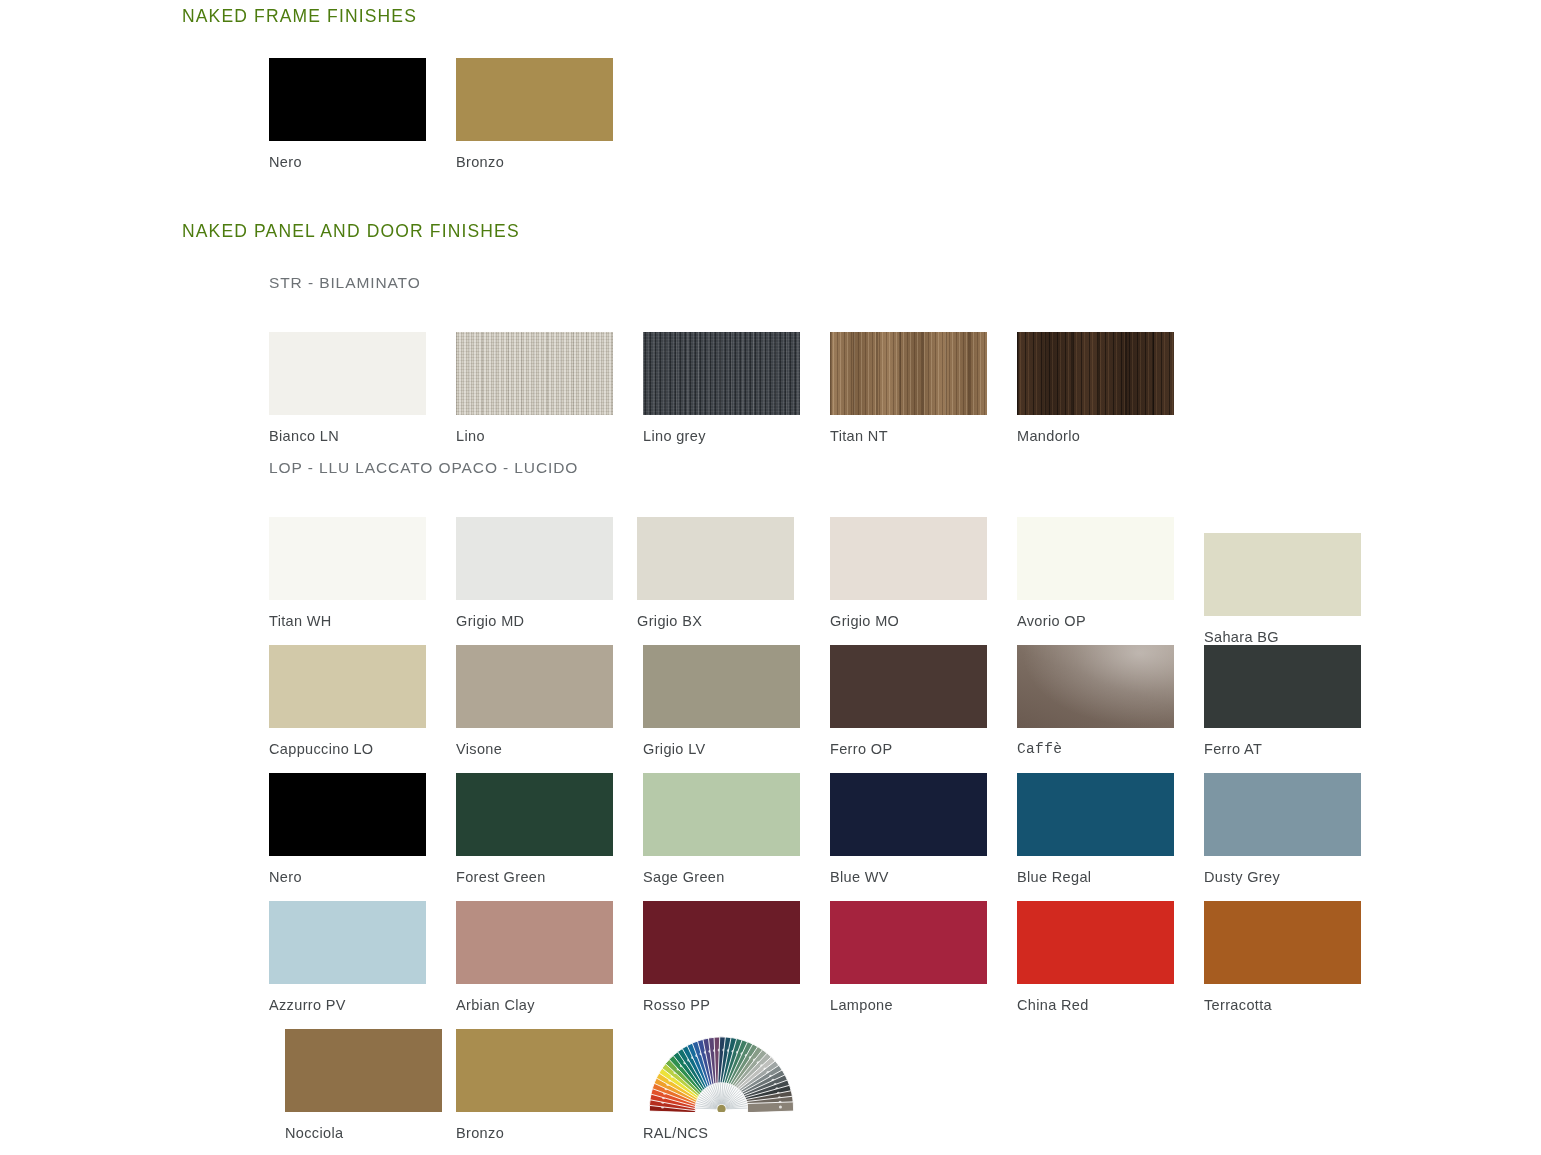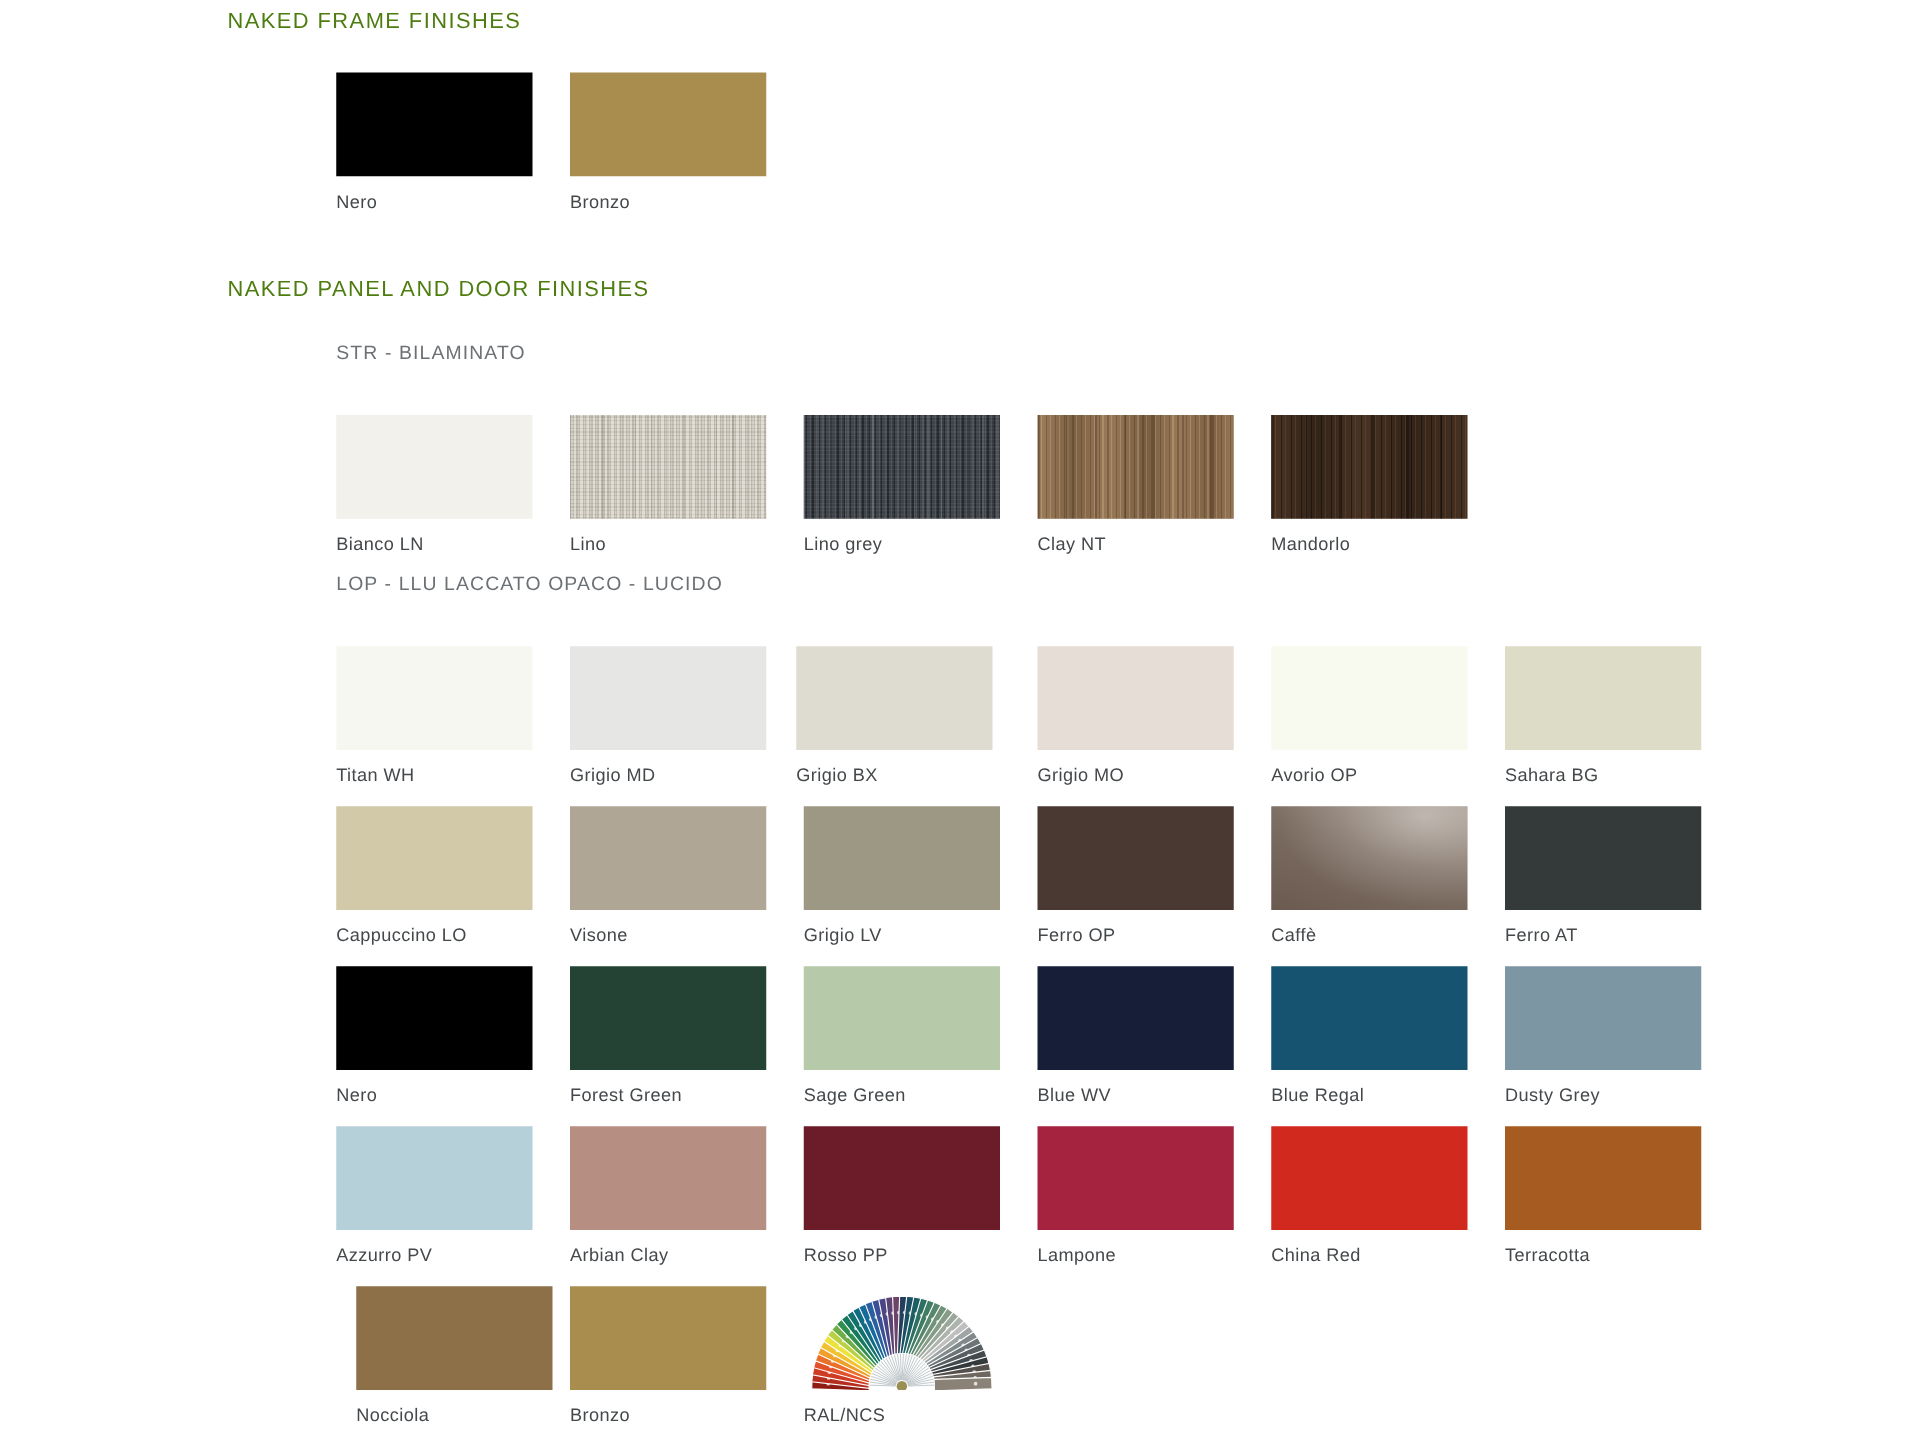--- a/index.html
+++ b/index.html
@@ -186,21 +186,21 @@
       <div class="swatch-cell" style="left: 187px;">
         <span class="chip tex-linen" style="background-color: rgb(205, 200, 188);"></span>
         <span class="chip-label">Lino</span>
       </div>
       <div class="swatch-cell" style="left: 374px;">
         <span class="chip tex-linen-grey" style="background-color: rgb(55, 60, 66);"></span>
         <span class="chip-label">Lino grey</span>
       </div>
       <div class="swatch-cell" style="left: 561px;">
         <span class="chip tex-wood" style="background-color: rgb(139, 107, 74);"></span>
-        <span class="chip-label">Clay NT</span>
+        <span class="chip-label">Titan NT</span>
       </div>
       <div class="swatch-cell" style="left: 748px;">
         <span class="chip tex-wood-dark" style="background-color: rgb(61, 42, 29);"></span>
         <span class="chip-label">Mandorlo</span>
       </div>
     </div>
   <div class="row" id="row-lop-1" style="top:517px;">
       <div class="swatch-cell" style="left: 0px;">
         <span class="chip" style="background-color: rgb(247, 247, 242);"></span>
         <span class="chip-label">Titan WH</span>
@@ -214,21 +214,21 @@
         <span class="chip-label">Grigio BX</span>
       </div>
       <div class="swatch-cell" style="left: 561px;">
         <span class="chip" style="background-color: rgb(230, 222, 214);"></span>
         <span class="chip-label">Grigio MO</span>
       </div>
       <div class="swatch-cell" style="left: 748px;">
         <span class="chip" style="background-color: rgb(248, 249, 239);"></span>
         <span class="chip-label">Avorio OP</span>
       </div>
-      <div class="swatch-cell" style="left: 935px;">
+      <div class="swatch-cell" style="left: 935px; margin-top: 16px;">
         <span class="chip" style="background-color: rgb(221, 220, 198);"></span>
         <span class="chip-label">Sahara BG</span>
       </div>
     </div>
   <div class="row" id="row-lop-2" style="top:645px;">
       <div class="swatch-cell" style="left: 0px;">
         <span class="chip" style="background-color: rgb(210, 201, 169);"></span>
         <span class="chip-label">Cappuccino LO</span>
       </div>
       <div class="swatch-cell" style="left: 187px;">
@@ -236,21 +236,21 @@
         <span class="chip-label">Visone</span>
       </div>
       <div class="swatch-cell" style="left: 374px;">
         <span class="chip" style="background-color: rgb(157, 152, 132);"></span>
         <span class="chip-label">Grigio LV</span>
       </div>
       <div class="swatch-cell" style="left: 561px;">
         <span class="chip" style="background-color: rgb(74, 56, 51);"></span>
         <span class="chip-label">Ferro OP</span>
       </div>
-      <div class="swatch-cell" style="left: 748px;">
+      <div class="swatch-cell" style="left: 748px; font-family: Liberation Mono, monospace;">
         <span class="chip chip-metallic"></span>
         <span class="chip-label">Caffè</span>
       </div>
       <div class="swatch-cell" style="left: 935px;">
         <span class="chip" style="background-color: rgb(52, 58, 57);"></span>
         <span class="chip-label">Ferro AT</span>
       </div>
     </div>
   <div class="row" id="row-lop-3" style="top:773px;">
       <div class="swatch-cell" style="left: 0px;">

